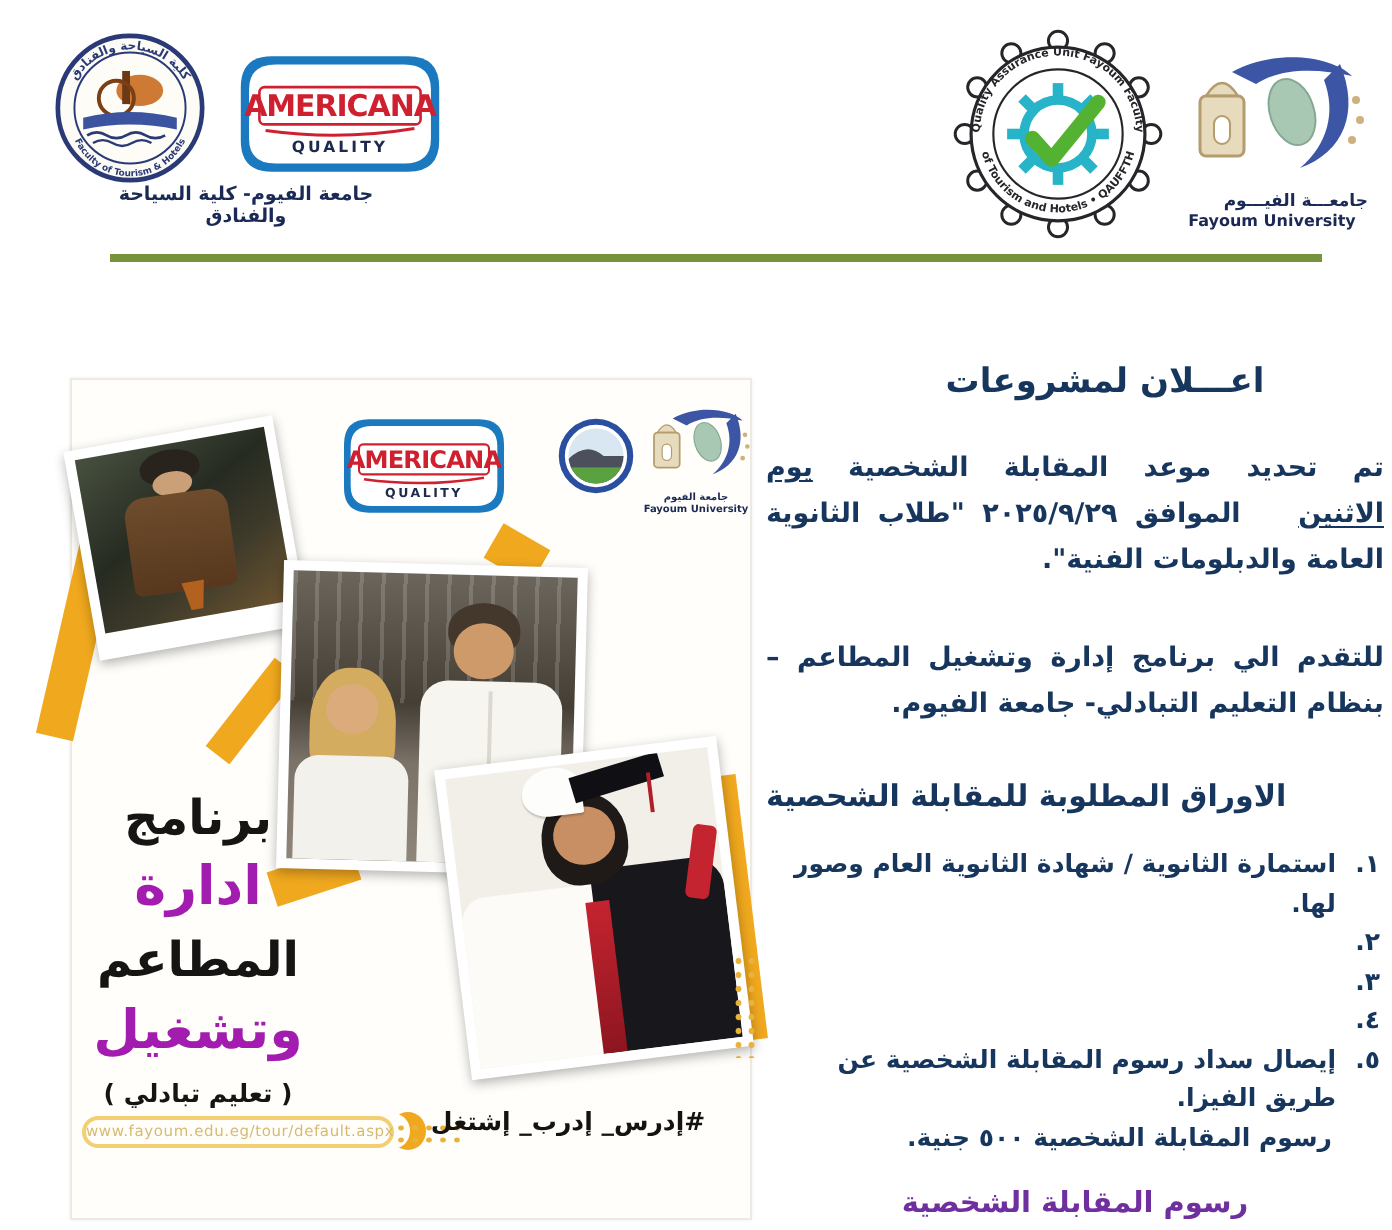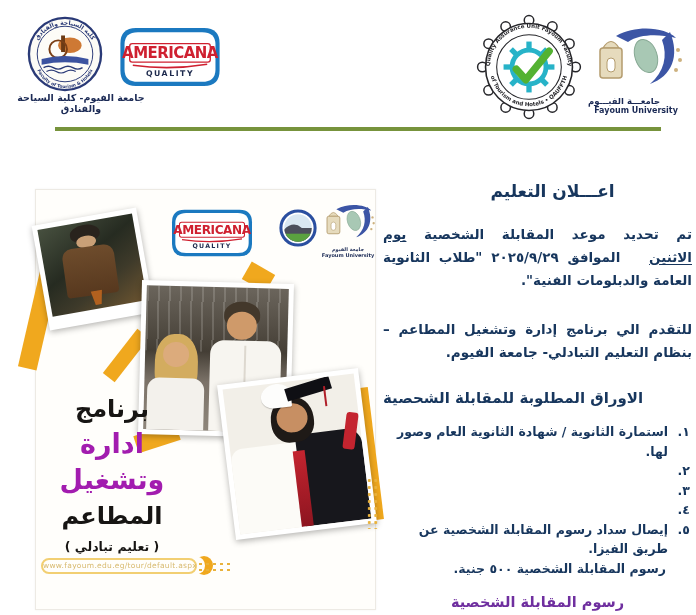--- a/index.html
+++ b/index.html
@@ -2,24 +2,24 @@
 <html><head>
 <meta charset="utf-8">
 <style>
   * { margin:0; padding:0; box-sizing:border-box; }
   html,body { background:#ffffff; }
   .page { position:relative; width:696px; height:615px; background:#ffffff; overflow:hidden;
           font-family:"DejaVu Sans", sans-serif; }
   .abs { position:absolute; }
 
   
-  .hdr-caption { position:absolute; font-weight:bold; color:#1b2a55; text-align:center; direction:rtl; }
+  .hdr-caption { position:absolute; font-weight:bold; color:#1b2a55; text-align:center; direction:rtl;margin-left:42px; }
   .cap-faculty { left:0px; top:92px; width:162px; font-size:9.5px; }
   .cap-americana { left:152px; top:93px; width:202px; font-size:9px; color:#232c4e; }
-  .fayoum-cap-ar { font-size:8.5px; font-weight:bold; color:#1b2a55; text-align:left; direction:rtl; letter-spacing:1px; }
+  .fayoum-cap-ar { font-size:8.5px; font-weight:bold; color:#1b2a55; text-align:right; direction:rtl; letter-spacing:1px; }
   .fayoum-cap-en { font-size:8px; font-weight:bold; color:#1b2a55; text-align:center; }
 
   .divider { position:absolute; left:55px; top:127px; width:606px; height:4px; background:#77933c; }
 
   
   .poster { position:absolute; left:35px; top:189px; width:341px; height:421px;
             background:#fffefb; border:1px solid #edeae4; box-shadow:0 0 2px rgba(0,0,0,.06); }
   .frame { position:absolute; background:#ffffff; box-shadow:0 2px 6px rgba(0,0,0,.30); z-index:2; }
   .frame .img { position:relative; width:100%; height:100%; overflow:hidden; }
 
@@ -58,21 +58,21 @@
   .rib1 { left:-5px; top:62px; width:19px; height:118px; transform:rotate(13deg); }
   .rib2 { left:62px; top:158px; width:56px; height:15px; transform:rotate(-52deg); }
   .rib5 { left:209px; top:77px; width:27px; height:20px; transform:rotate(30deg); }
   .rib4 { left:99px; top:239px; width:44px; height:18px; transform:rotate(-18deg); }
   .rib3 { left:299px; top:199px; width:41px; height:133px; transform:rotate(-7deg); }
 
   .dots { position:absolute; background-image:radial-gradient(#e9b23c 1.2px, transparent 1.7px); z-index:3; }
   .dots-col { left:330px; top:287px; width:13px; height:52px; background-size:6.5px 7px; }
   .dots-hash { left:161px; top:371px; width:34px; height:13px; background-size:7px 6px; }
 
-  .prog-title { position:absolute; left:16px; top:202px; width:120px; text-align:center; direction:rtl; z-index:3; }
+  .prog-title { position:absolute; left:3px; top:202px; width:120px; text-align:center; direction:rtl; z-index:3; }
   .pt-line { font-weight:800; }
   .pt-black { color:#171513; font-size:24px; line-height:34px; }
   .pt-yellow { color:#a21caf; font-size:27px; line-height:36px; }
   .pt-black2 { color:#171513; font-size:24px; line-height:36px; }
   .prog-sub { font-weight:800; font-size:12.5px; color:#171513; margin-top:5px; }
 
   .hashtag { position:absolute; left:178px; top:363px; width:140px; font-size:12.5px; font-weight:800;
              color:#16130f; direction:rtl; text-align:center; z-index:3; }
 
   .url-pill { position:absolute; left:5px; top:368px; width:156px; height:16px; border:2px solid #f2cf72;
@@ -276,33 +276,34 @@
         <div class="g-tassel"></div>
         <div class="g-scroll"></div>
       </div>
     </div>
 
     <div class="dots dots-col"></div>
 
     <div class="prog-title">
       <div class="pt-line pt-black">برنامج</div>
       <div class="pt-line pt-yellow">ادارة</div>
+      <div class="pt-line pt-black2">المطاعم</div>
       <div class="pt-line pt-yellow">وتشغيل</div>
-      <div class="pt-line pt-black2">المطاعم</div>
       <div class="prog-sub">( تعليم تبادلي )</div>
     </div>
 
     <div class="dots dots-hash"></div>
+    <div class="hashtag">#إدرس_ إدرب_ إشتغل</div>
 
     <div class="url-pill">www.fayoum.edu.eg/tour/default.aspx</div>
     <div class="crescent"></div>
   </div>
 
   <div class="announce">
-    <div class="a-title">اعـــلان التعليم</div>
+    <div class="a-title">اعـــلان لمشروعات</div>
 
     <div class="a-p a-p1"><span>تم تحديد موعد المقابلة الشخصية </span><span class="a-und">يوم الاثنين</span><span> الموافق ٢٠٢٥/٩/٢٩ "طلاب الثانوية العامة والدبلومات الفنية".</span></div>
 
     <div class="a-p a-p2">للتقدم الي برنامج إدارة وتشغيل المطاعم – بنظام التعليم التبادلي- جامعة الفيوم.</div>
 
     <div class="a-docs">الاوراق المطلوبة للمقابلة الشحصية</div>
 
     <div class="a-list">
       <div class="a-li">
           <span class="a-num">١.</span>

